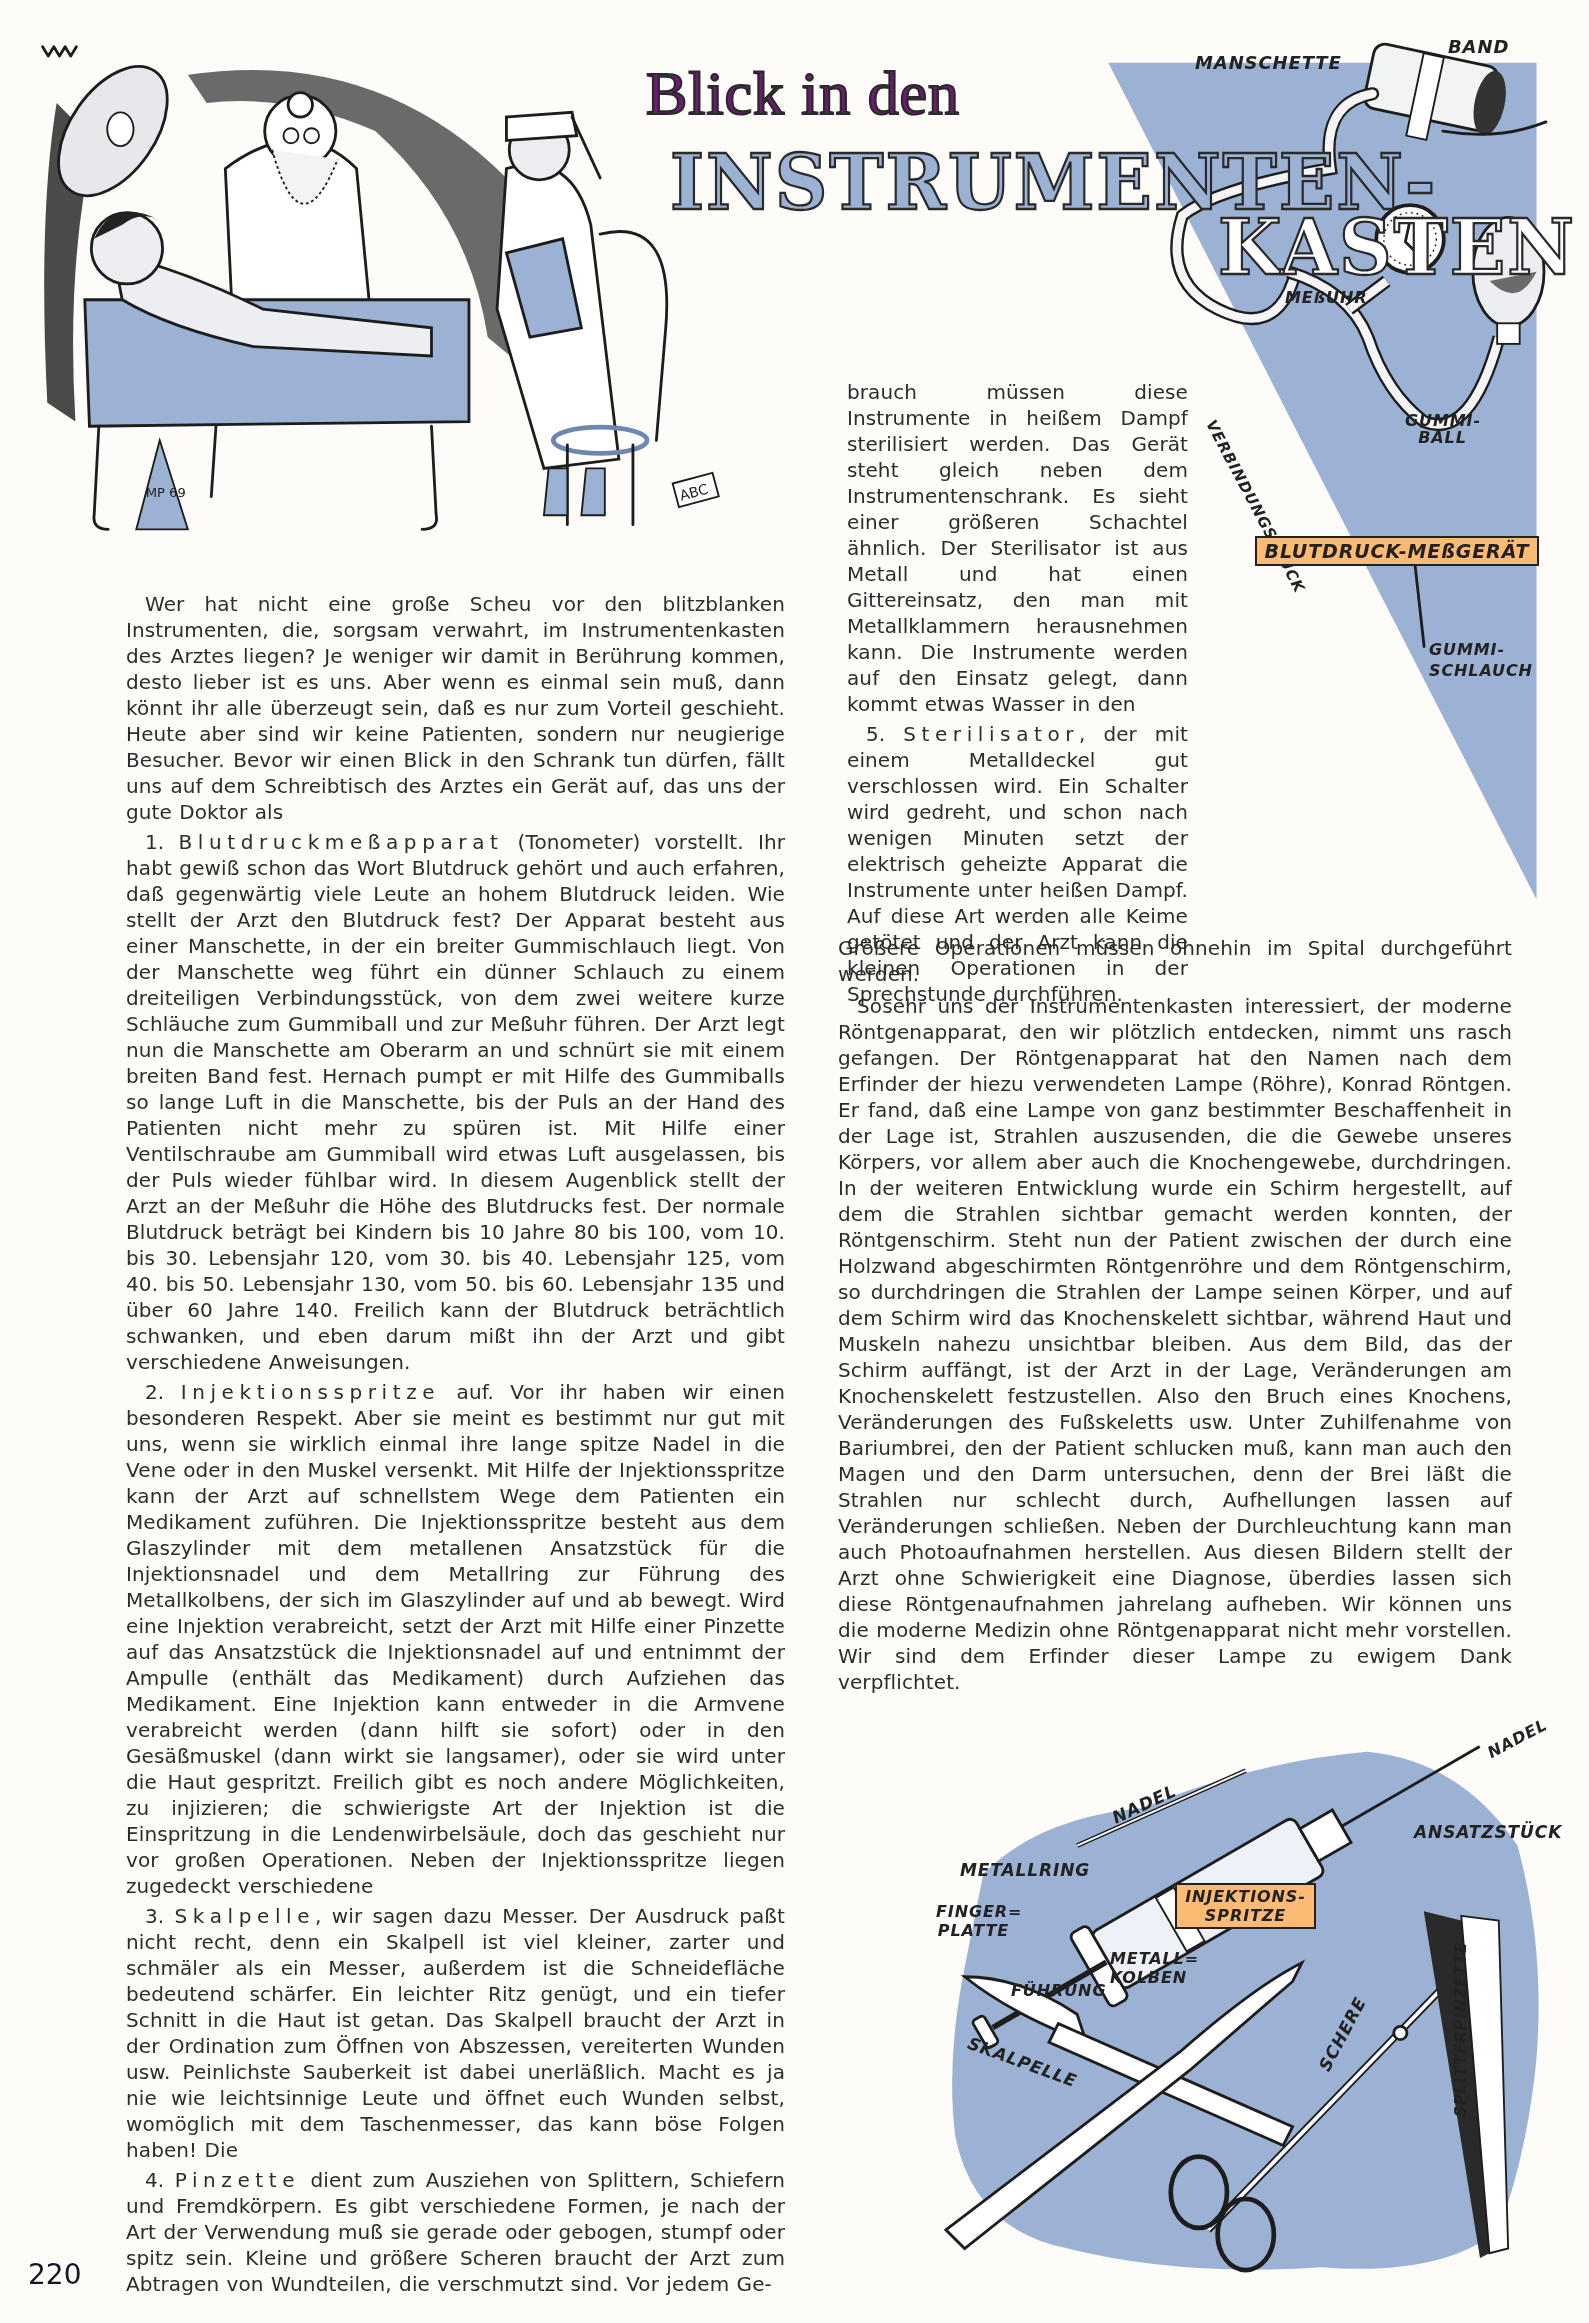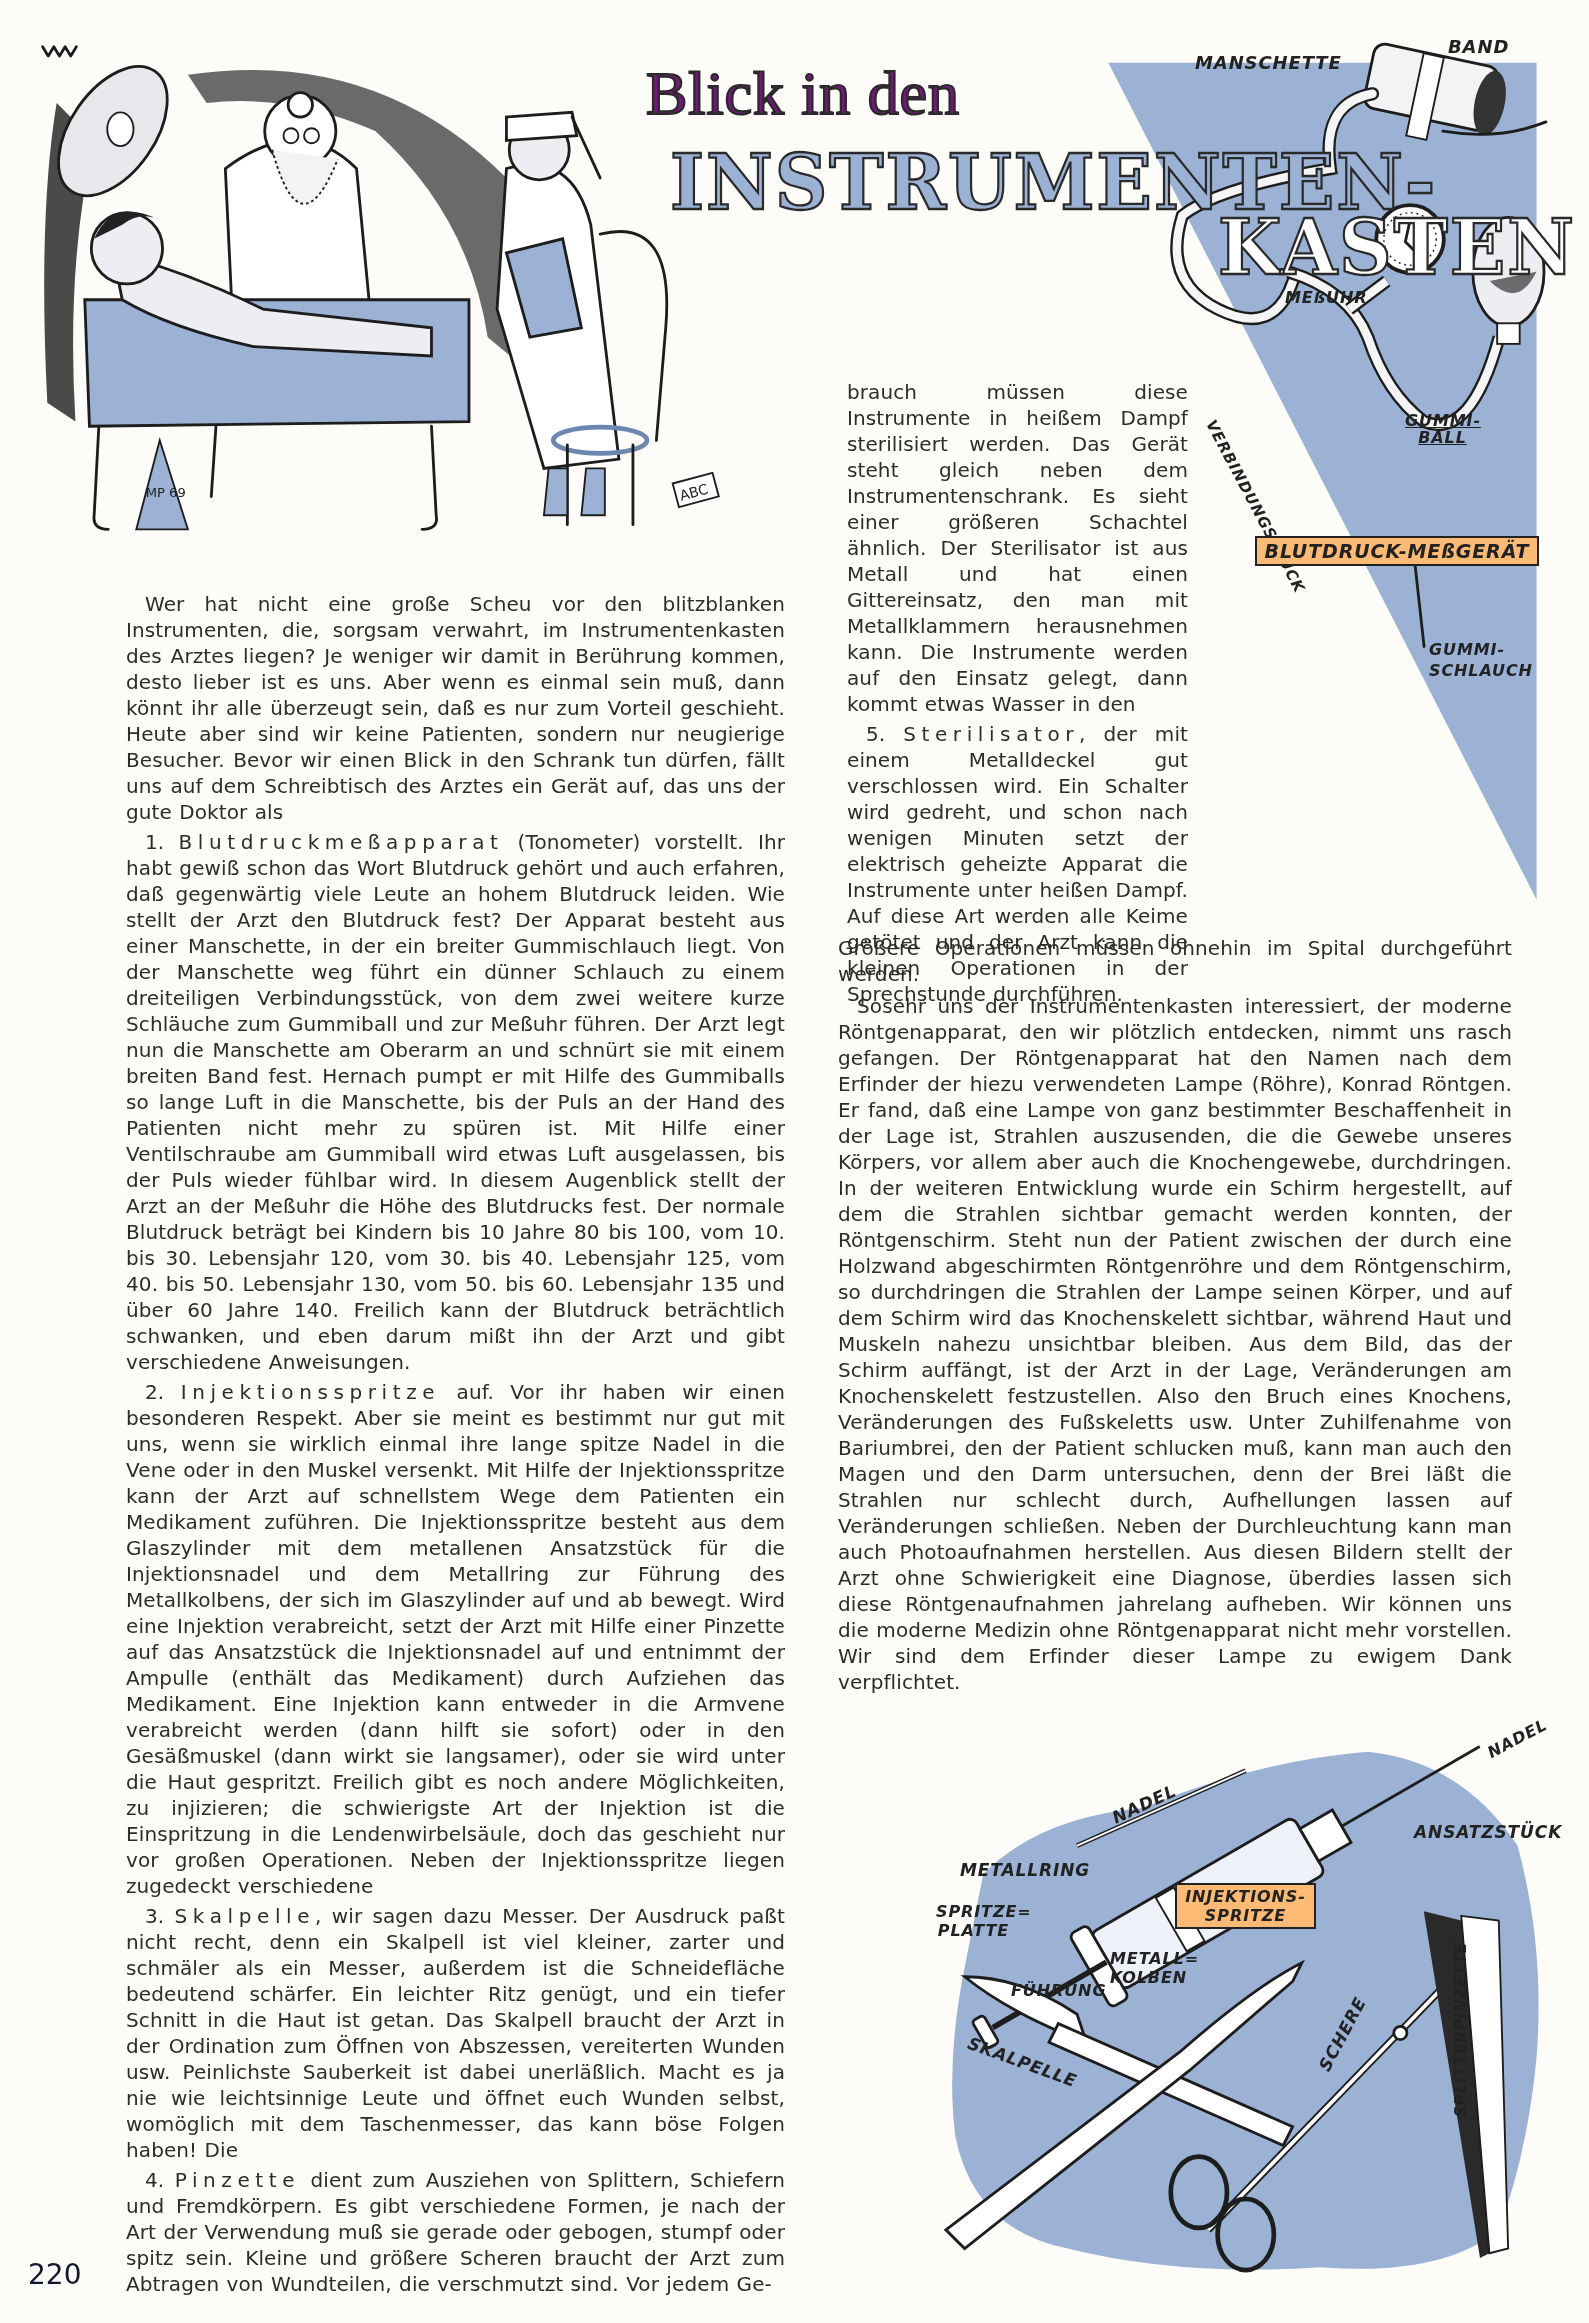--- a/index.html
+++ b/index.html
@@ -122,21 +122,21 @@
 <div class="abs title-small" style="left:646px; top:58px;">Blick in den</div>
 <div class="abs" style="left:670px; top:139px; width:899px; height:75px;">
   <div class="title-big" style="color:#9bb2d4; -webkit-text-stroke:2.2px #2a2a2a;">INSTRUMENTEN-</div>
 </div>
 <div class="abs title-big" style="left:1218px; top:204px;">KASTEN</div>
 
 <div class="abs lbl" style="left:1195px; top:52px;">MANSCHETTE</div>
 <div class="abs lbl" style="left:1448px; top:36px;">BAND</div>
 <div class="abs lbl" style="left:1285px; top:288px; font-size:16px;">MEßUHR</div>
 <div class="abs lbl" style="left:1218px; top:417px; transform:rotate(62deg); transform-origin:left top; font-size:15px;">VERBINDUNGSSTÜCK</div>
-<div class="abs lbl" style="left:1405px; top:412px; width:75px; white-space:normal; text-align:center; font-size:16px; line-height:17px;text-decoration:underline;">GUMMI-BALL</div>
+<div class="abs lbl" style="left:1405px; top:412px; width:75px; white-space:normal; text-align:center; font-size:16px; line-height:17px;">GUMMI-BALL</div>
 <div class="abs lbl boxlbl" style="left:1255px; top:536px; font-size:19px;">BLUTDRUCK-MEßGERÄT</div>
 <div class="abs lbl" style="left:1429px; top:640px; width:112px; white-space:normal; font-size:16px; line-height:20.6px;">GUMMI-SCHLAUCH</div>
 
 <div class="abs col-text" style="left:122px; top:587px; width:667px;">
   <p>Wer hat nicht eine große Scheu vor den blitzblanken Instrumenten, die, sorgsam verwahrt, im Instrumentenkasten des Arztes liegen? Je weniger wir damit in Berührung kommen, desto lieber ist es uns. Aber wenn es einmal sein muß, dann könnt ihr alle überzeugt sein, daß es nur zum Vorteil geschieht. Heute aber sind wir keine Patienten, sondern nur neugierige Besucher. Bevor wir einen Blick in den Schrank tun dürfen, fällt uns auf dem Schreibtisch des Arztes ein Gerät auf, das uns der gute Doktor als</p>
   <p><span>1.</span> <span class="kw">Blutdruckmeßapparat</span><span> (Tonometer) vorstellt. Ihr habt gewiß schon das Wort Blutdruck gehört und auch erfahren, daß gegenwärtig viele Leute an hohem Blutdruck leiden. Wie stellt der Arzt den Blutdruck fest? Der Apparat besteht aus einer Manschette, in der ein breiter Gummischlauch liegt. Von der Manschette weg führt ein dünner Schlauch zu einem dreiteiligen Verbindungsstück, von dem zwei weitere kurze Schläuche zum Gummiball und zur Meßuhr führen. Der Arzt legt nun die Manschette am Oberarm an und schnürt sie mit einem breiten Band fest. Hernach pumpt er mit Hilfe des Gummiballs so lange Luft in die Manschette, bis der Puls an der Hand des Patienten nicht mehr zu spüren ist. Mit Hilfe einer Ventilschraube am Gummiball wird etwas Luft ausgelassen, bis der Puls wieder fühlbar wird. In diesem Augenblick stellt der Arzt an der Meßuhr die Höhe des Blutdrucks fest. Der normale Blutdruck beträgt bei Kindern bis 10 Jahre 80 bis 100, vom 10. bis 30. Lebensjahr 120, vom 30. bis 40. Lebensjahr 125, vom 40. bis 50. Lebensjahr 130, vom 50. bis 60. Lebensjahr 135 und über 60 Jahre 140. Freilich kann der Blutdruck beträchtlich schwanken, und eben darum mißt ihn der Arzt und gibt verschiedene Anweisungen.</span></p>
   <p><span>2.</span> <span class="kw">Injektionsspritze</span><span> auf. Vor ihr haben wir einen besonderen Respekt. Aber sie meint es bestimmt nur gut mit uns, wenn sie wirklich einmal ihre lange spitze Nadel in die Vene oder in den Muskel versenkt. Mit Hilfe der Injektionsspritze kann der Arzt auf schnellstem Wege dem Patienten ein Medikament zuführen. Die Injektionsspritze besteht aus dem Glaszylinder mit dem metallenen Ansatzstück für die Injektionsnadel und dem Metallring zur Führung des Metallkolbens, der sich im Glaszylinder auf und ab bewegt. Wird eine Injektion verabreicht, setzt der Arzt mit Hilfe einer Pinzette auf das Ansatzstück die Injektionsnadel auf und entnimmt der Ampulle (enthält das Medikament) durch Aufziehen das Medikament. Eine Injektion kann entweder in die Armvene verabreicht werden (dann hilft sie sofort) oder in den Gesäßmuskel (dann wirkt sie langsamer), oder sie wird unter die Haut gespritzt. Freilich gibt es noch andere Möglichkeiten, zu injizieren; die schwierigste Art der Injektion ist die Einspritzung in die Lendenwirbelsäule, doch das geschieht nur vor großen Operationen. Neben der Injektionsspritze liegen zugedeckt verschiedene</span></p>
   <p><span>3.</span> <span class="kw">Skalpelle</span><span>, wir sagen dazu Messer. Der Ausdruck paßt nicht recht, denn ein Skalpell ist viel kleiner, zarter und schmäler als ein Messer, außerdem ist die Schneidefläche bedeutend schärfer. Ein leichter Ritz genügt, und ein tiefer Schnitt in die Haut ist getan. Das Skalpell braucht der Arzt in der Ordination zum Öffnen von Abszessen, vereiterten Wunden usw. Peinlichste Sauberkeit ist dabei unerläßlich. Macht es ja nie wie leichtsinnige Leute und öffnet euch Wunden selbst, womöglich mit dem Taschenmesser, das kann böse Folgen haben! Die</span></p>
   <p><span>4.</span> <span class="kw">Pinzette</span><span> dient zum Ausziehen von Splittern, Schiefern und Fremdkörpern. Es gibt verschiedene Formen, je nach der Art der Verwendung muß sie gerade oder gebogen, stumpf oder spitz sein. Kleine und größere Scheren braucht der Arzt zum Abtragen von Wundteilen, die verschmutzt sind. Vor jedem Ge-</span></p>
 </div>
@@ -178,21 +178,21 @@
     <ellipse cx="370" cy="565" rx="30" ry="38" fill="none" stroke="#1d1d1d" stroke-width="5"></ellipse>
     <circle cx="535" cy="350" r="7" fill="#fff" stroke="#1d1d1d" stroke-width="3"></circle>
 
     <path d="M560 220 L600 230 L640 580 L620 590 Z" fill="#2a2a2a"></path>
     <path d="M600 225 L640 230 L650 580 L630 585 Z" fill="#fff" stroke="#1d1d1d" stroke-width="2"></path>
   </svg>
   <div class="abs lbl" style="left:586px; top:24px; transform:rotate(-28deg); font-size:16px;">NADEL</div>
   <div class="abs lbl" style="left:211px; top:89px; transform:rotate(-25deg); font-size:17px;">NADEL</div>
   <div class="abs lbl" style="left:515px; top:117px; font-size:17px;">ANSATZSTÜCK</div>
   <div class="abs lbl" style="left:61px; top:155px; font-size:17px;">METALLRING</div>
-  <div class="abs lbl" style="left:37px; top:197px; width:75px; white-space:normal; text-align:center; font-size:16px; line-height:19px;">SPRITZE= PLATTE</div>
+  <div class="abs lbl" style="left:37px; top:197px; width:75px; white-space:normal; text-align:center; font-size:16px; line-height:19px;">FINGER= PLATTE</div>
   <div class="abs lbl" style="left:112px; top:276px; font-size:16px;">FÜHRUNG</div>
   <div class="abs lbl" style="left:211px; top:244px; width:75px; white-space:normal; text-align:center; font-size:16px; line-height:19px;">METALL= KOLBEN</div>
   <div class="abs lbl boxlbl" style="left:276px; top:178px; width:122px; white-space:normal; text-align:center; font-size:16px; line-height:19px;">INJEKTIONS- SPRITZE</div>
   <div class="abs lbl" style="left:66px; top:347px; transform:rotate(20deg); font-size:17px;">SKALPELLE</div>
   <div class="abs lbl" style="left:403px; top:319px; transform:rotate(-62deg); font-size:17px;">SCHERE</div>
   <div class="abs lbl" style="left:553px; top:412px; transform:rotate(-90deg); transform-origin:left top; font-size:15px;">SPLITTERPINZETTE</div>
 </div>
 
 <div class="abs pageno" style="left:28px; top:2258px;">220</div>
 

